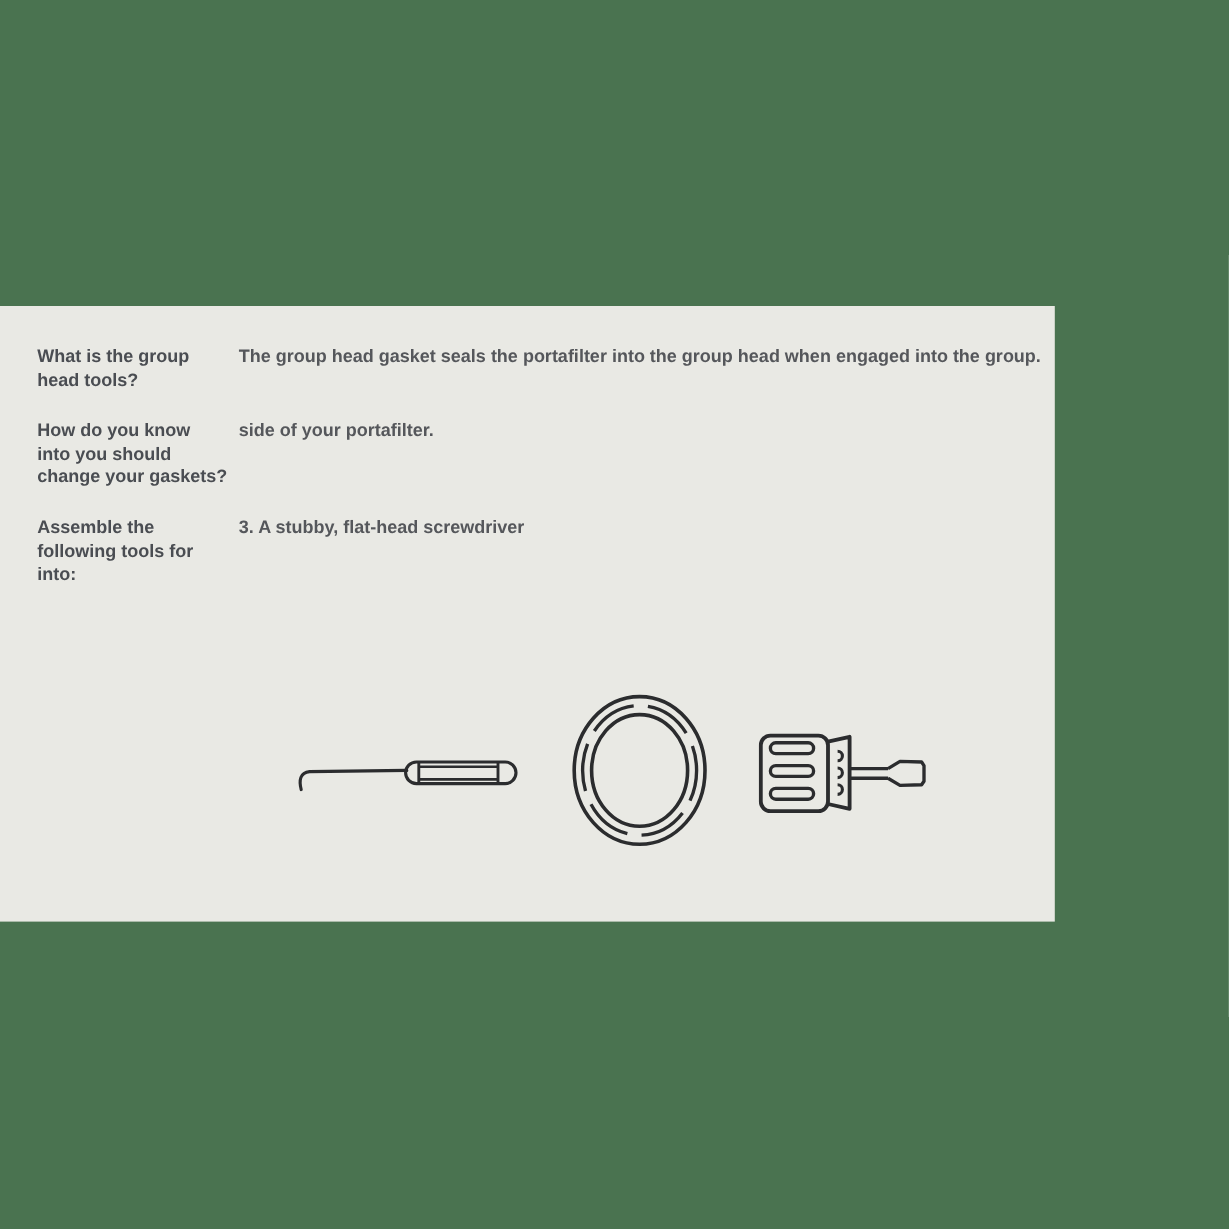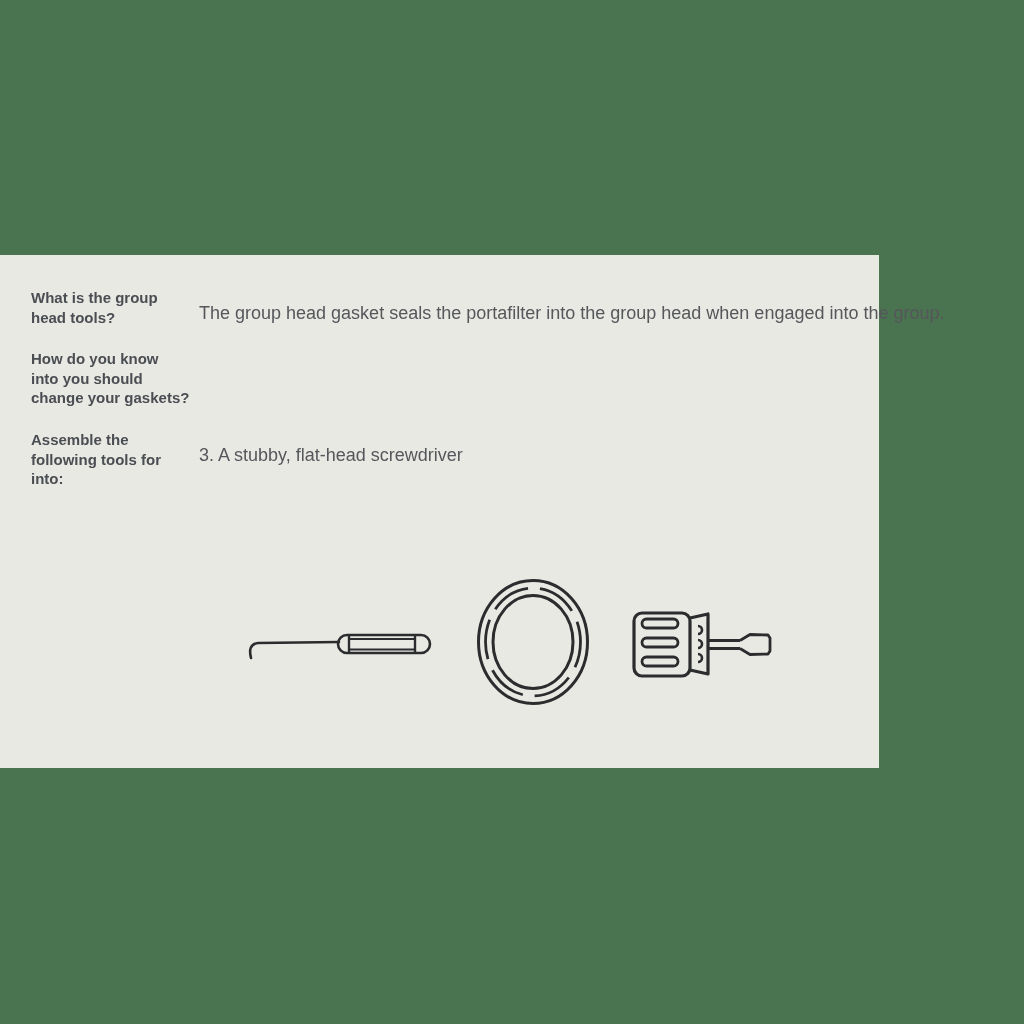--- a/index.html
+++ b/index.html
@@ -37,25 +37,26 @@
     width: 168px;
     font-size: 15px;
     font-weight: bold;
     line-height: 19.5px;
     color: var(--label, #4a4d52);
     white-space: nowrap;
   }
   .answer {
     position: absolute;
     left: 168px;
-    top: 15px;
-    font-size: 18px;
+    top: 0;
+    font-size: 15px;
     line-height: 20px;
     color: var(--text, #55575b);
     white-space: nowrap;
+    font-weight: bold;
   }
   .tool-list .list-item {
     margin-bottom: 20px;
   }
   .tools svg {
     position: absolute;
     display: block;
   }
   .tools svg * {
     fill: none;
@@ -82,20 +83,21 @@
       </div>
     </div>
 
     <div class="row row-2">
       <div class="q-label">
         <div>How do you know</div>
         <div>into you should</div>
         <div>change your gaskets?</div>
       </div>
       <div class="answer">
+        <div>side of your portafilter.</div>
       </div>
     </div>
 
     <div class="row row-3">
       <div class="q-label">
         <div>Assemble the</div>
         <div>following tools for</div>
         <div>into:</div>
       </div>
       <div class="answer tool-list">

